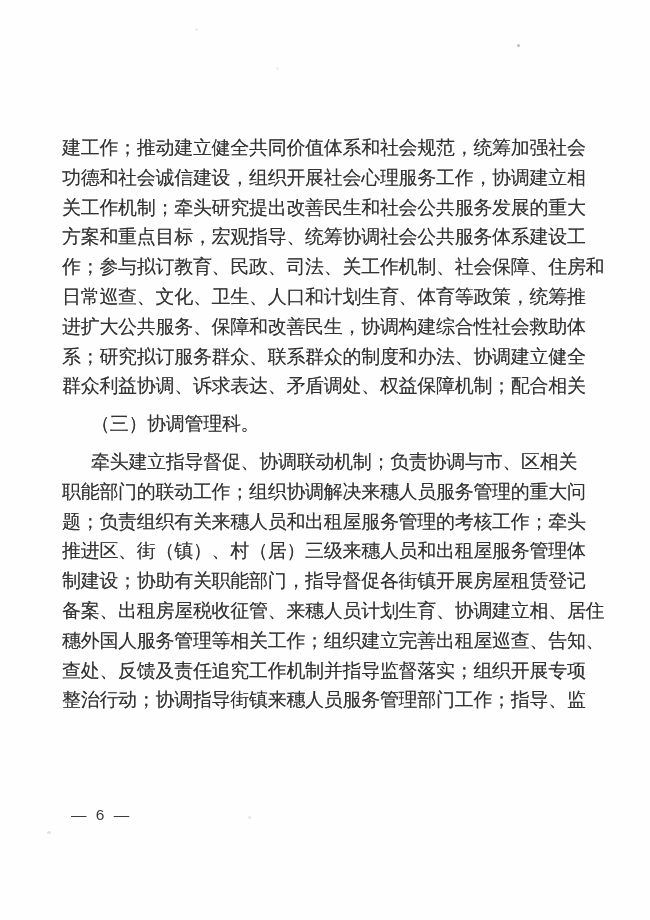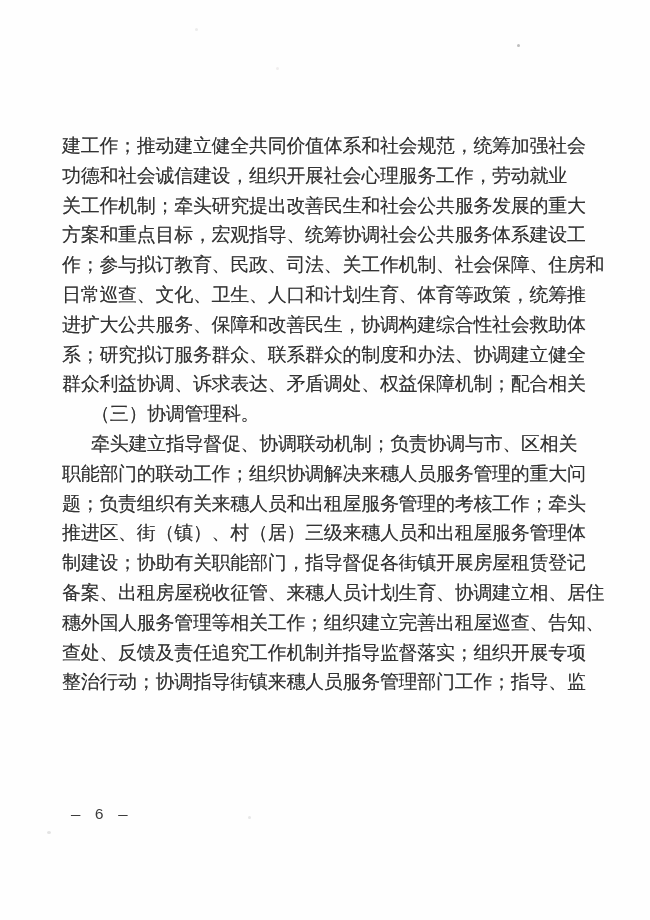--- a/index.html
+++ b/index.html
@@ -6,39 +6,40 @@
     margin: 0;
     padding: 0;
     background: #ffffff;
   }
   .page {
     position: relative;
     width: 650px;
     height: 920px;
     background: #fefefe;
     overflow: hidden;
-    font-family: Liberation Mono, monospace;
+    font-family: Liberation Sans, sans-serif;
   }
   .text-block {
     position: absolute;
     left: 62px;
     top: 133px;
     width: 527px;
   }
   .line {
     font-size: 19px;
     letter-spacing: -0.3px;
     line-height: 29.8px;
     height: 29.8px;
     color: #333333;
     white-space: nowrap;
     text-shadow: 0 0 0.5px rgba(51,51,51,0.55);
   }
   .line.indent {
     text-indent: 29px;
+    margin-top: 8px;
   }
   .page-number {
     position: absolute;
     left: 71px;
     top: 806px;
     font-size: 15.5px;
     letter-spacing: 2.5px;
     color: #3c3c3c;
     white-space: nowrap;
   }
@@ -58,21 +59,21 @@
 <div class="page">
 
   <span class="speck speck-1"></span>
   <span class="speck speck-2"></span>
   <span class="speck speck-3"></span>
   <span class="speck speck-4"></span>
   <span class="speck speck-5"></span>
 
   <div class="text-block">
     <div class="line">建工作；推动建立健全共同价值体系和社会规范，统筹加强社会</div>
-    <div class="line">功德和社会诚信建设，组织开展社会心理服务工作，劳动就业</div>
+    <div class="line">功德和社会诚信建设，组织开展社会心理服务工作，协调建立相</div>
     <div class="line">关工作机制；牵头研究提出改善民生和社会公共服务发展的重大</div>
     <div class="line">方案和重点目标，宏观指导、统筹协调社会公共服务体系建设工</div>
     <div class="line">作；参与拟订教育、民政、司法、关工作机制、社会保障、住房和</div>
     <div class="line">日常巡查、文化、卫生、人口和计划生育、体育等政策，统筹推</div>
     <div class="line">进扩大公共服务、保障和改善民生，协调构建综合性社会救助体</div>
     <div class="line">系；研究拟订服务群众、联系群众的制度和办法、协调建立健全</div>
     <div class="line">群众利益协调、诉求表达、矛盾调处、权益保障机制；配合相关</div>
     <div class="line indent">（三）协调管理科。</div>
     <div class="line indent">牵头建立指导督促、协调联动机制；负责协调与市、区相关</div>
     <div class="line">职能部门的联动工作；组织协调解决来穗人员服务管理的重大问</div>

